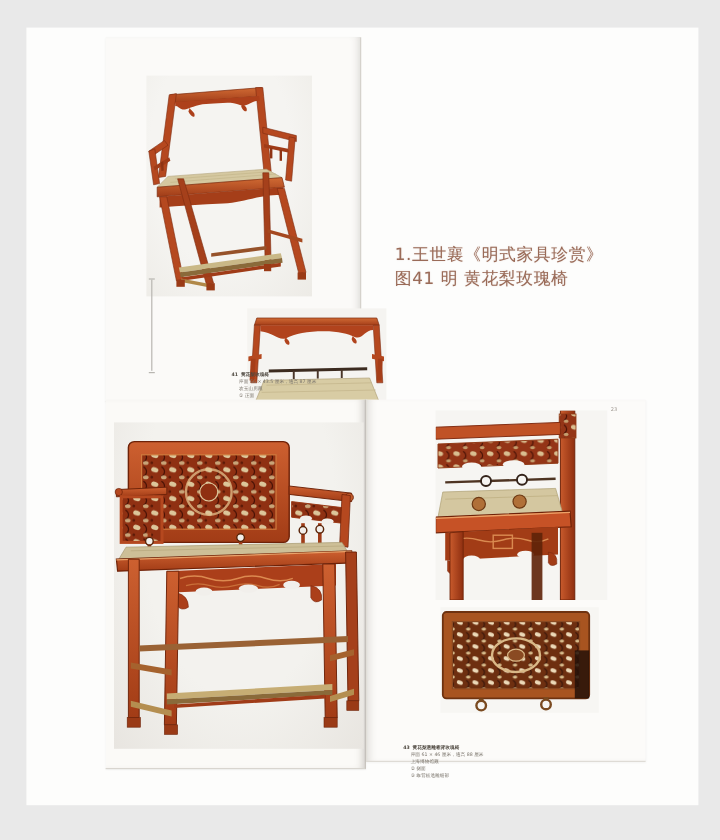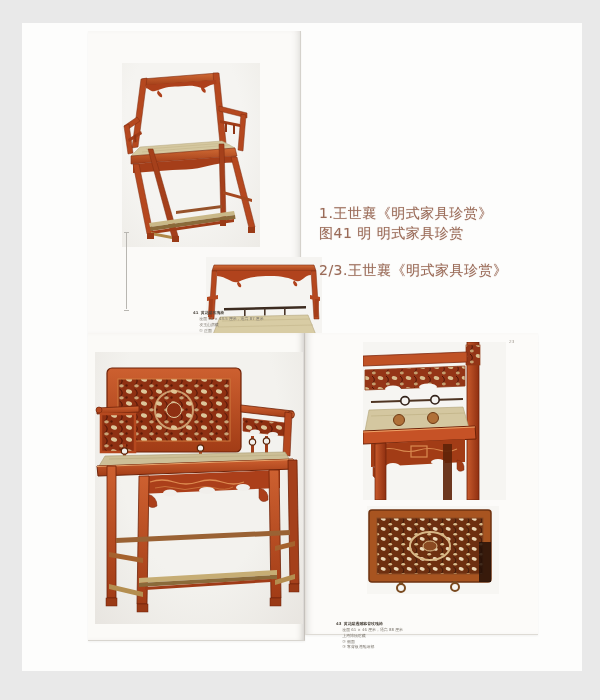--- a/index.html
+++ b/index.html
@@ -18,21 +18,21 @@
             border-left:1px solid #e2dfd9;border-bottom:1px solid #deDBd5;
             box-shadow:inset 6px 0 7px -5px rgba(60,50,40,.18),0 1px 2px rgba(0,0,0,.05);}
   .photo{position:absolute;overflow:hidden;}
   .photoA{left:34px;top:32px;width:138px;height:184px;background:radial-gradient(ellipse at 45% 35%,#f5f4f1 55%,#edebe6 100%);}
   .photoB{left:118px;top:226px;width:116px;height:98px;background:#f5f4f1;}
   .photoE{left:7px;top:19px;width:208px;height:272px;background:radial-gradient(ellipse at 50% 30%,#f3f2ee 55%,#e8e5e0 100%);}
   .photoC{left:57px;top:9px;width:143px;height:158px;background:#f6f5f2;}
   .photoD{left:61px;top:173px;width:132px;height:88px;background:#f7f6f3;}
   svg{display:block;}
   
-  .notes{left:297px;top:180px;width:226px;color:#9a6b58;font-size:14px;line-height:20px;
+  .notes{left:307px;top:180px;width:226px;color:#9a6b58;font-size:14px;line-height:20px;
          font-weight:500;letter-spacing:.5px;white-space:nowrap;
          text-shadow:0 0 1px rgba(154,107,88,.35);}
   .note-line{height:20px;}
   .note-line.gap{margin-top:17px;}
   
   .cap{color:#6e6760;font-size:5px;line-height:1.5;transform:scale(.78);transform-origin:0 0;white-space:nowrap;}
   .cap-row{display:flex;gap:3px;}
   .cap-num{font-weight:bold;color:#4e4840;}
   .cap-title{font-weight:bold;color:#4e4840;}
   .cap-det{padding-left:8px;color:#7a746b;}
@@ -151,22 +151,21 @@
           <span class="cap-title">黄花梨玫瑰椅</span>
         </div>
         <div class="cap-det">座面 56 × 43.5 厘米，通高 87 厘米</div>
         <div class="cap-det">攻玉山房藏</div>
         <div class="cap-det">① 正面</div>
       </div>
     </div>
 
     <div class="abs notes">
       <div class="note-line">1.王世襄《明式家具珍赏》</div>
-      <div class="note-line">图41 明 明式家具珍赏</div>
-      <div class="note-line gap">2/3.王世襄《明式家具珍赏》</div>
+      <div class="note-line">图41 明 黄花梨玫瑰椅</div>
     </div>
 
     <div class="abs spread-left">
       <div class="photo photoE">
         <svg viewBox="0 0 208 272" width="208" height="272">
           <defs>
             <linearGradient id="ew" x1="0" y1="0" x2="0" y2="1">
               <stop offset="0" stop-color="#cd6030"></stop>
                 <stop offset="1" stop-color="#a23c16"></stop>
             </linearGradient>

